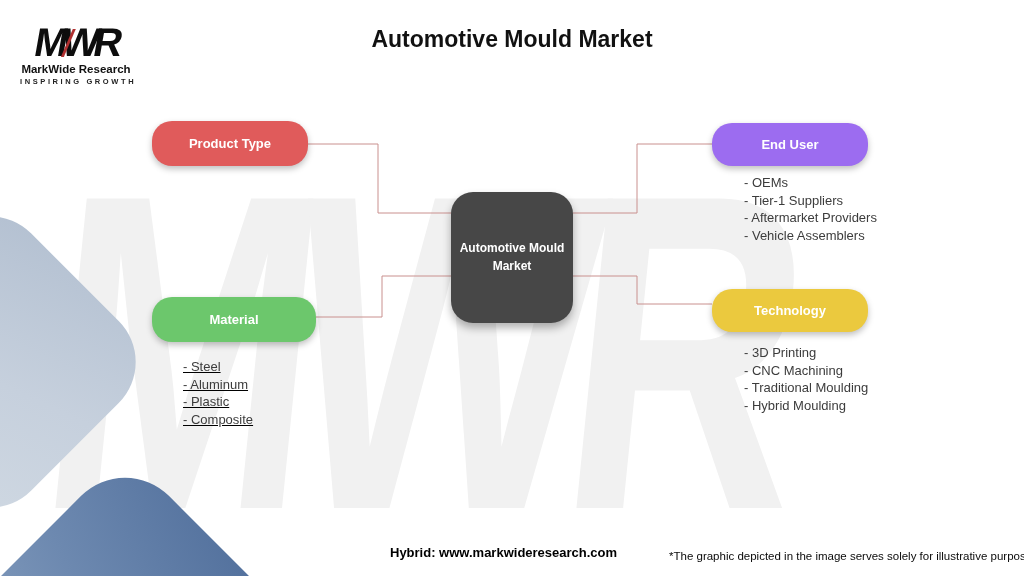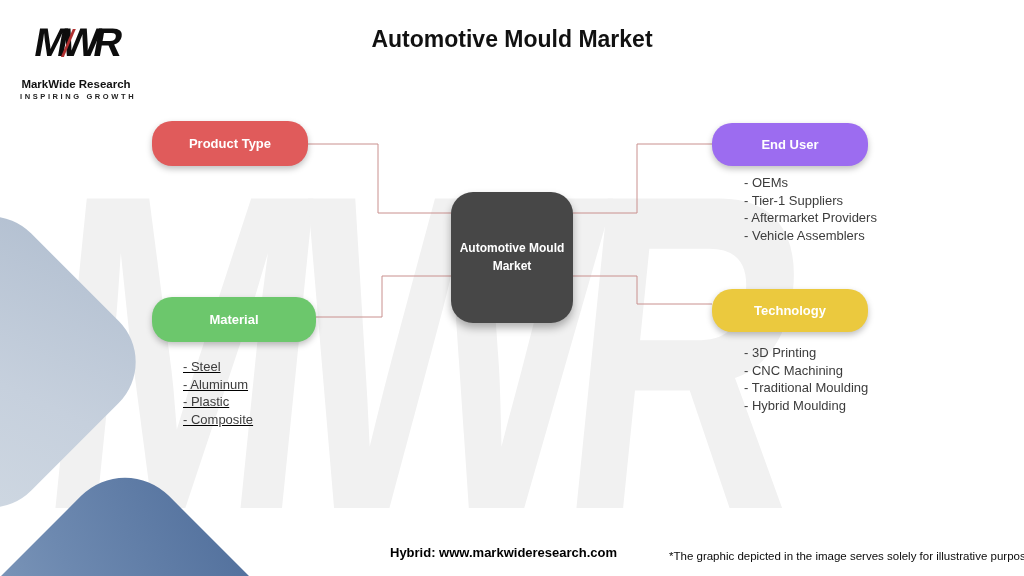--- a/index.html
+++ b/index.html
@@ -57,21 +57,21 @@
     line-height: 1.0;
     position: relative;
   }
   .logo-slash {
     position: absolute;
     left: 47px; top: 7px;
     width: 3px; height: 28px;
     background: #b03030;
     transform: skewX(-14deg);
   }
-  .logo-name { font-size: 11.5px; font-weight: bold; color: #111; margin-top: 16px; white-space: nowrap; }
+  .logo-name { font-size: 11.5px; font-weight: bold; color: #111; margin-top: 1px; white-space: nowrap; }
   .logo-tagline { font-size: 7.5px; font-weight: bold; color: #222; letter-spacing: 2.6px; margin-top: 2px; white-space: nowrap; }
 
   .title {
     position: absolute;
     left: 0; right: 0; top: 26px;
     text-align: center;
     font-size: 23px;
     font-weight: bold;
     color: #111111;
     z-index: 6;

